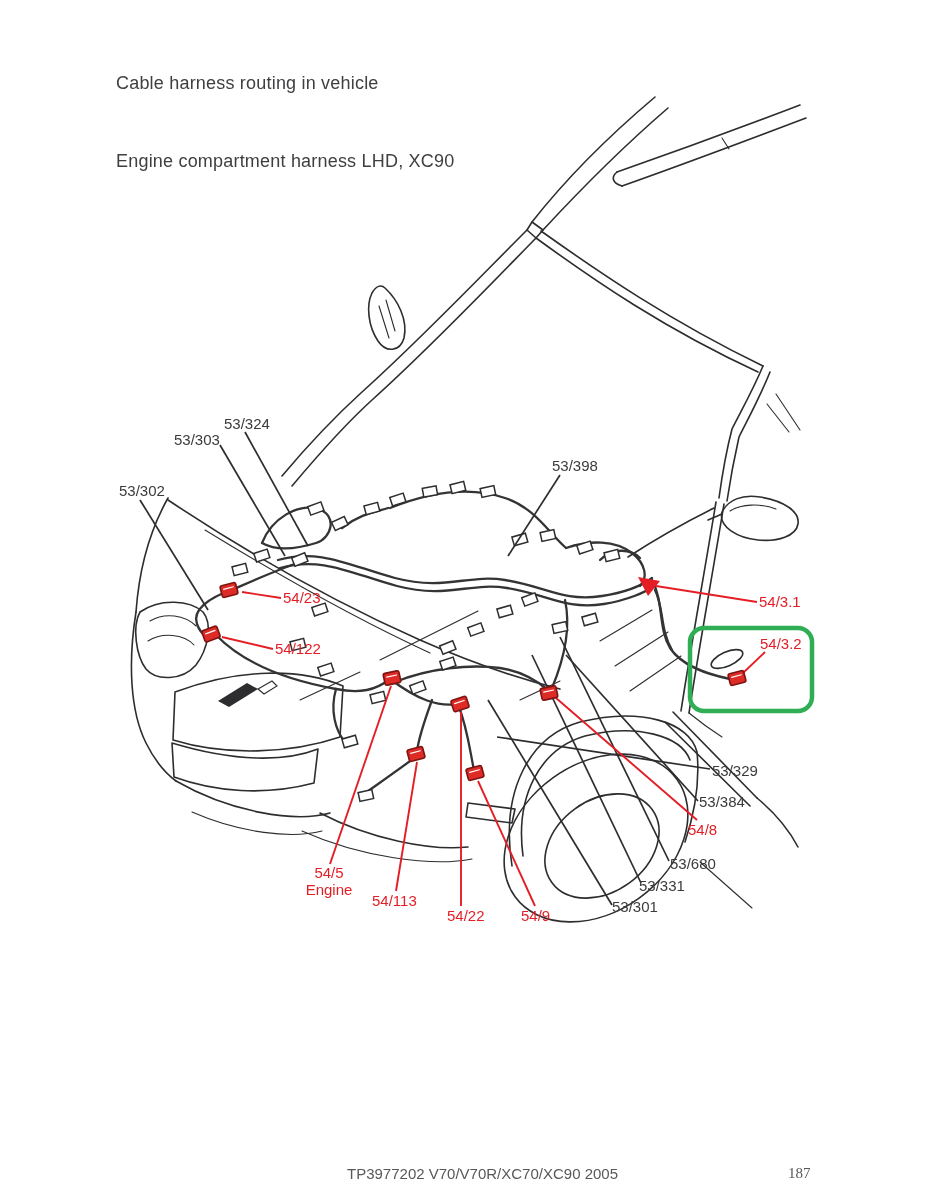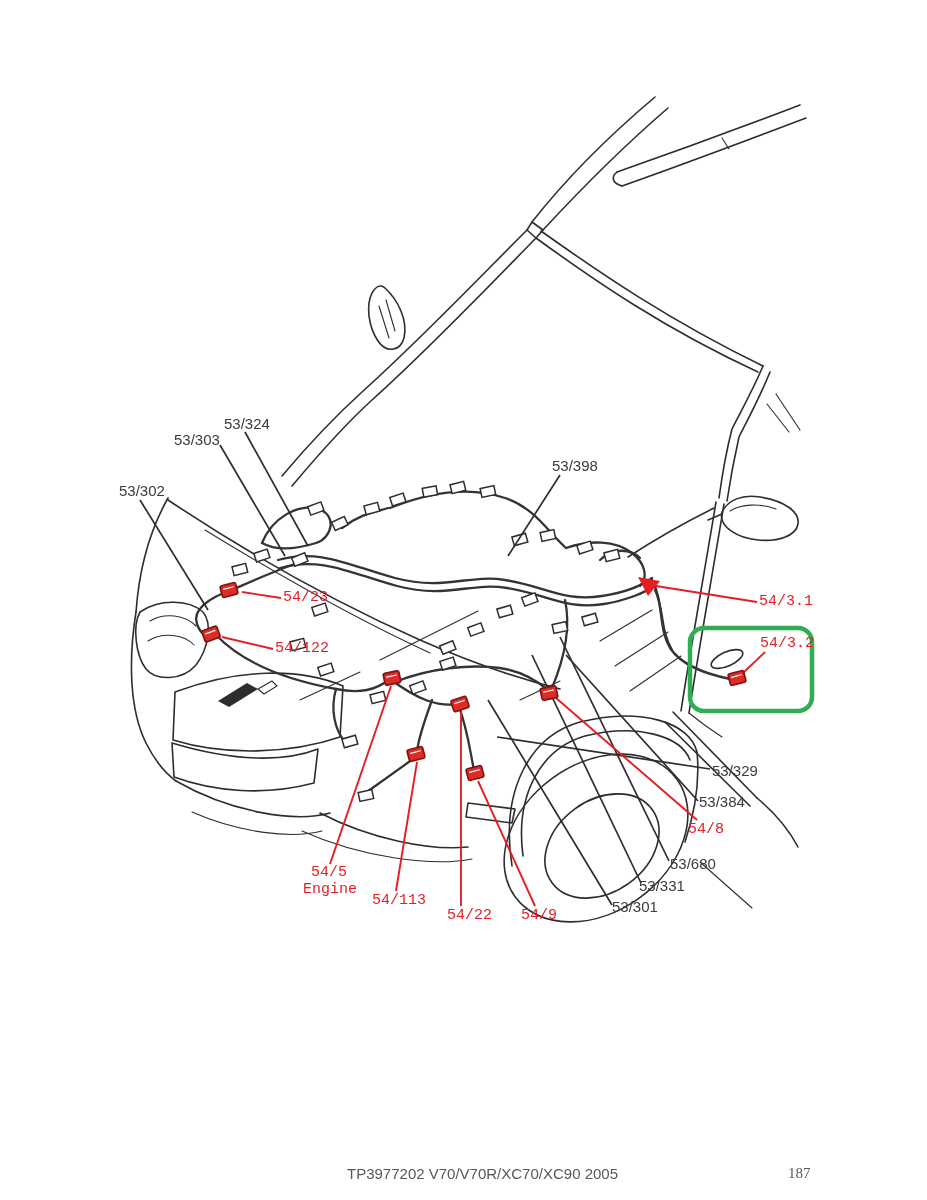--- a/index.html
+++ b/index.html
@@ -33,34 +33,38 @@
   .conn{fill:var(--connector-red);stroke:var(--connector-outline);stroke-width:1.6;}
   .gloss{fill:none;stroke:#ffffff;stroke-width:1.2;stroke-linecap:round;}
   .lead-b{fill:none;stroke:var(--line);stroke-width:1.7;}
   .lead-r{fill:none;stroke:var(--label-red);stroke-width:1.9;}
   .wedge{fill:var(--label-red);stroke:none;}
   .hl{fill:none;stroke:var(--highlight-green);stroke-width:4.5;}
   .callout{
     position:absolute;font-size:15px;color:var(--label-black);
     white-space:nowrap;line-height:17px;
   }
-  .callout.red{color:var(--label-red);font-family:Liberation Mono, monospace;}
+  .callout.red{color:var(--label-red);}
   .callout.center{text-align:center;}
   .footer{
     position:absolute;top:1165px;left:0;width:927px;height:20px;
     font-size:15px;color:var(--footer-gray);
   }
   .footer .doc{position:absolute;left:347px;top:0;}
   .footer .pagenum{position:absolute;left:788px;top:0;font-family:Liberation Serif, serif;}
 </style>
 </head>
 <body>
 
 <div class="page">
 
+  <div class="title">
+    <div>Cable harness routing in vehicle</div>
+    <div>Engine compartment harness LHD, XC90</div>
+  </div>
 
   <div class="diagram">
     <svg width="927" height="1200" viewBox="0 0 927 1200">
 
       <g>
 
         <path class="car" d="M800,105 C740,128 680,150 617,172"></path>
         <path class="car" d="M806,118 C748,140 690,162 622,186"></path>
         <path class="car" d="M617,172 C611,177 612,183 622,186"></path>
         <path class="thin" d="M722,138 l7,11"></path>

